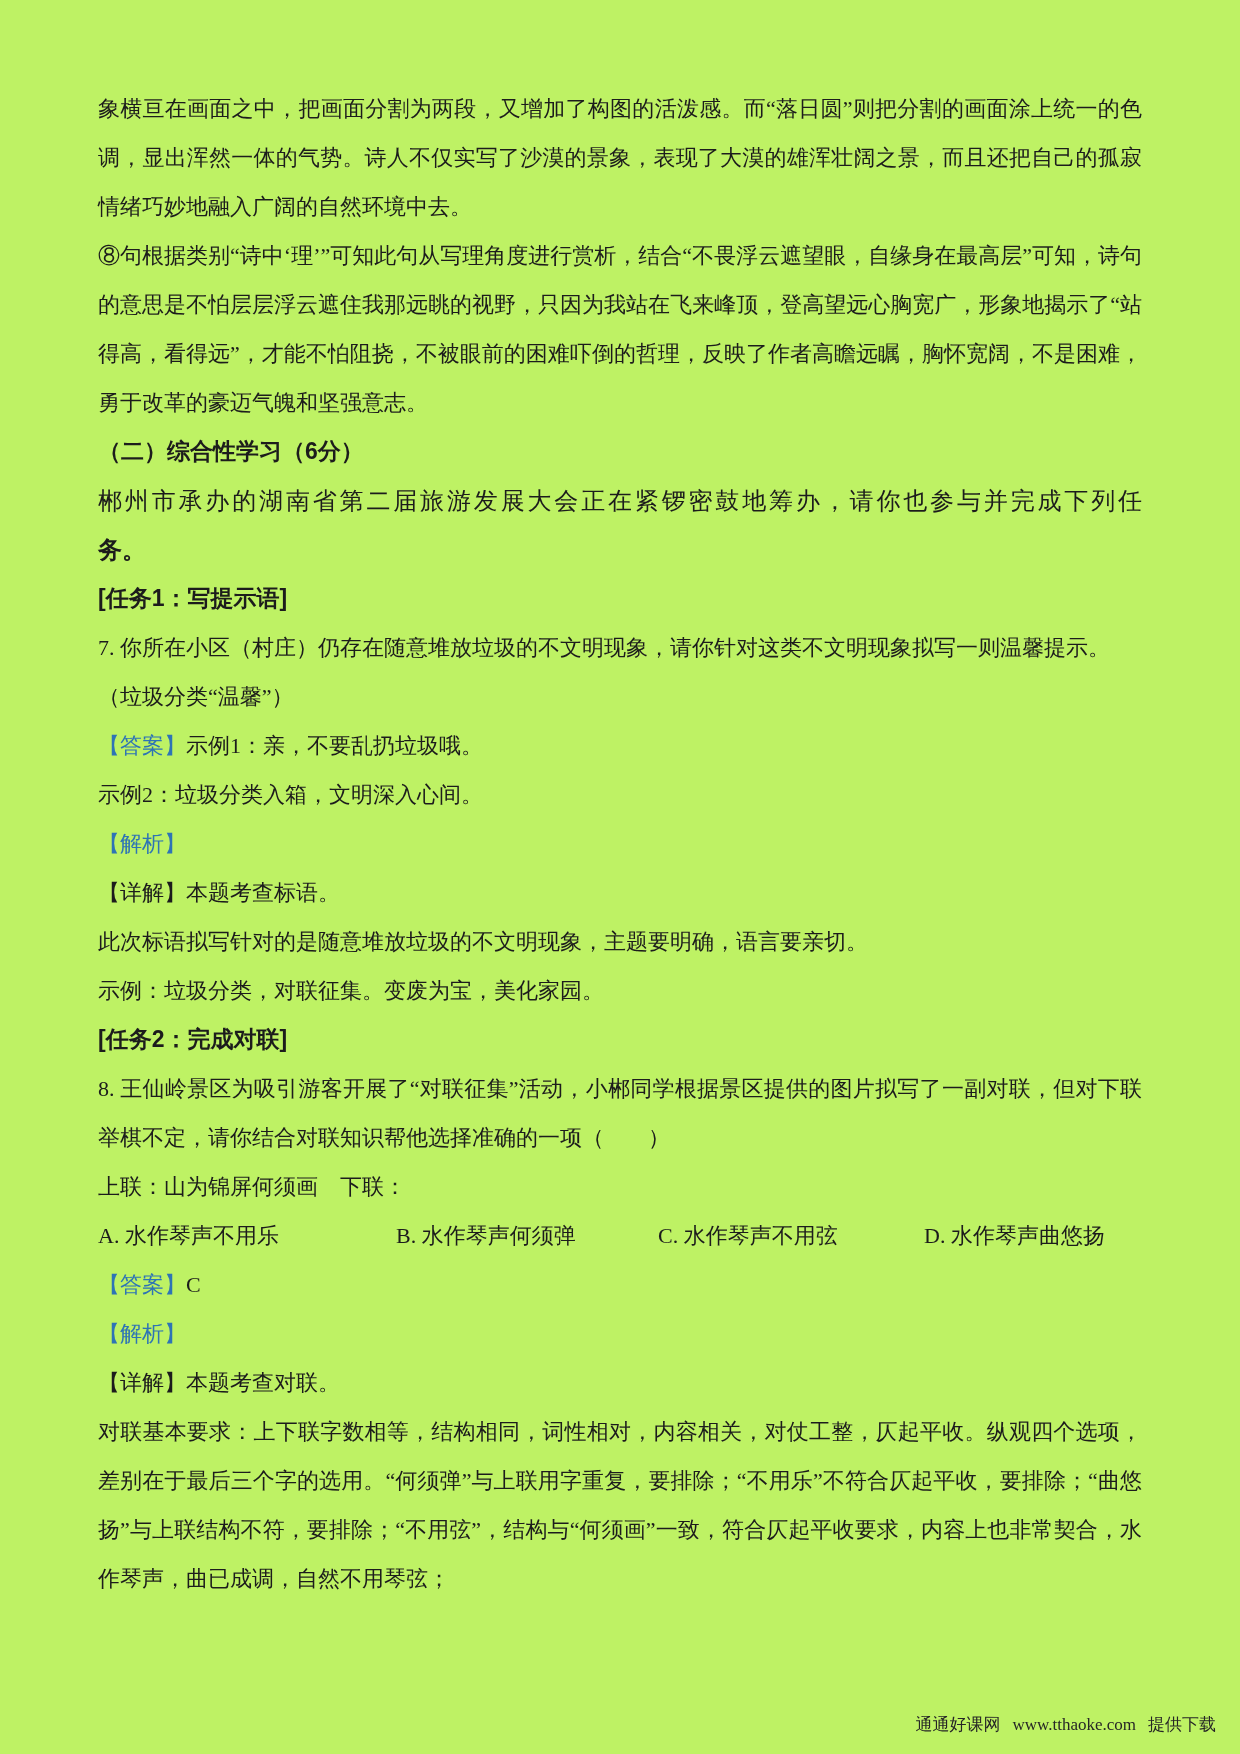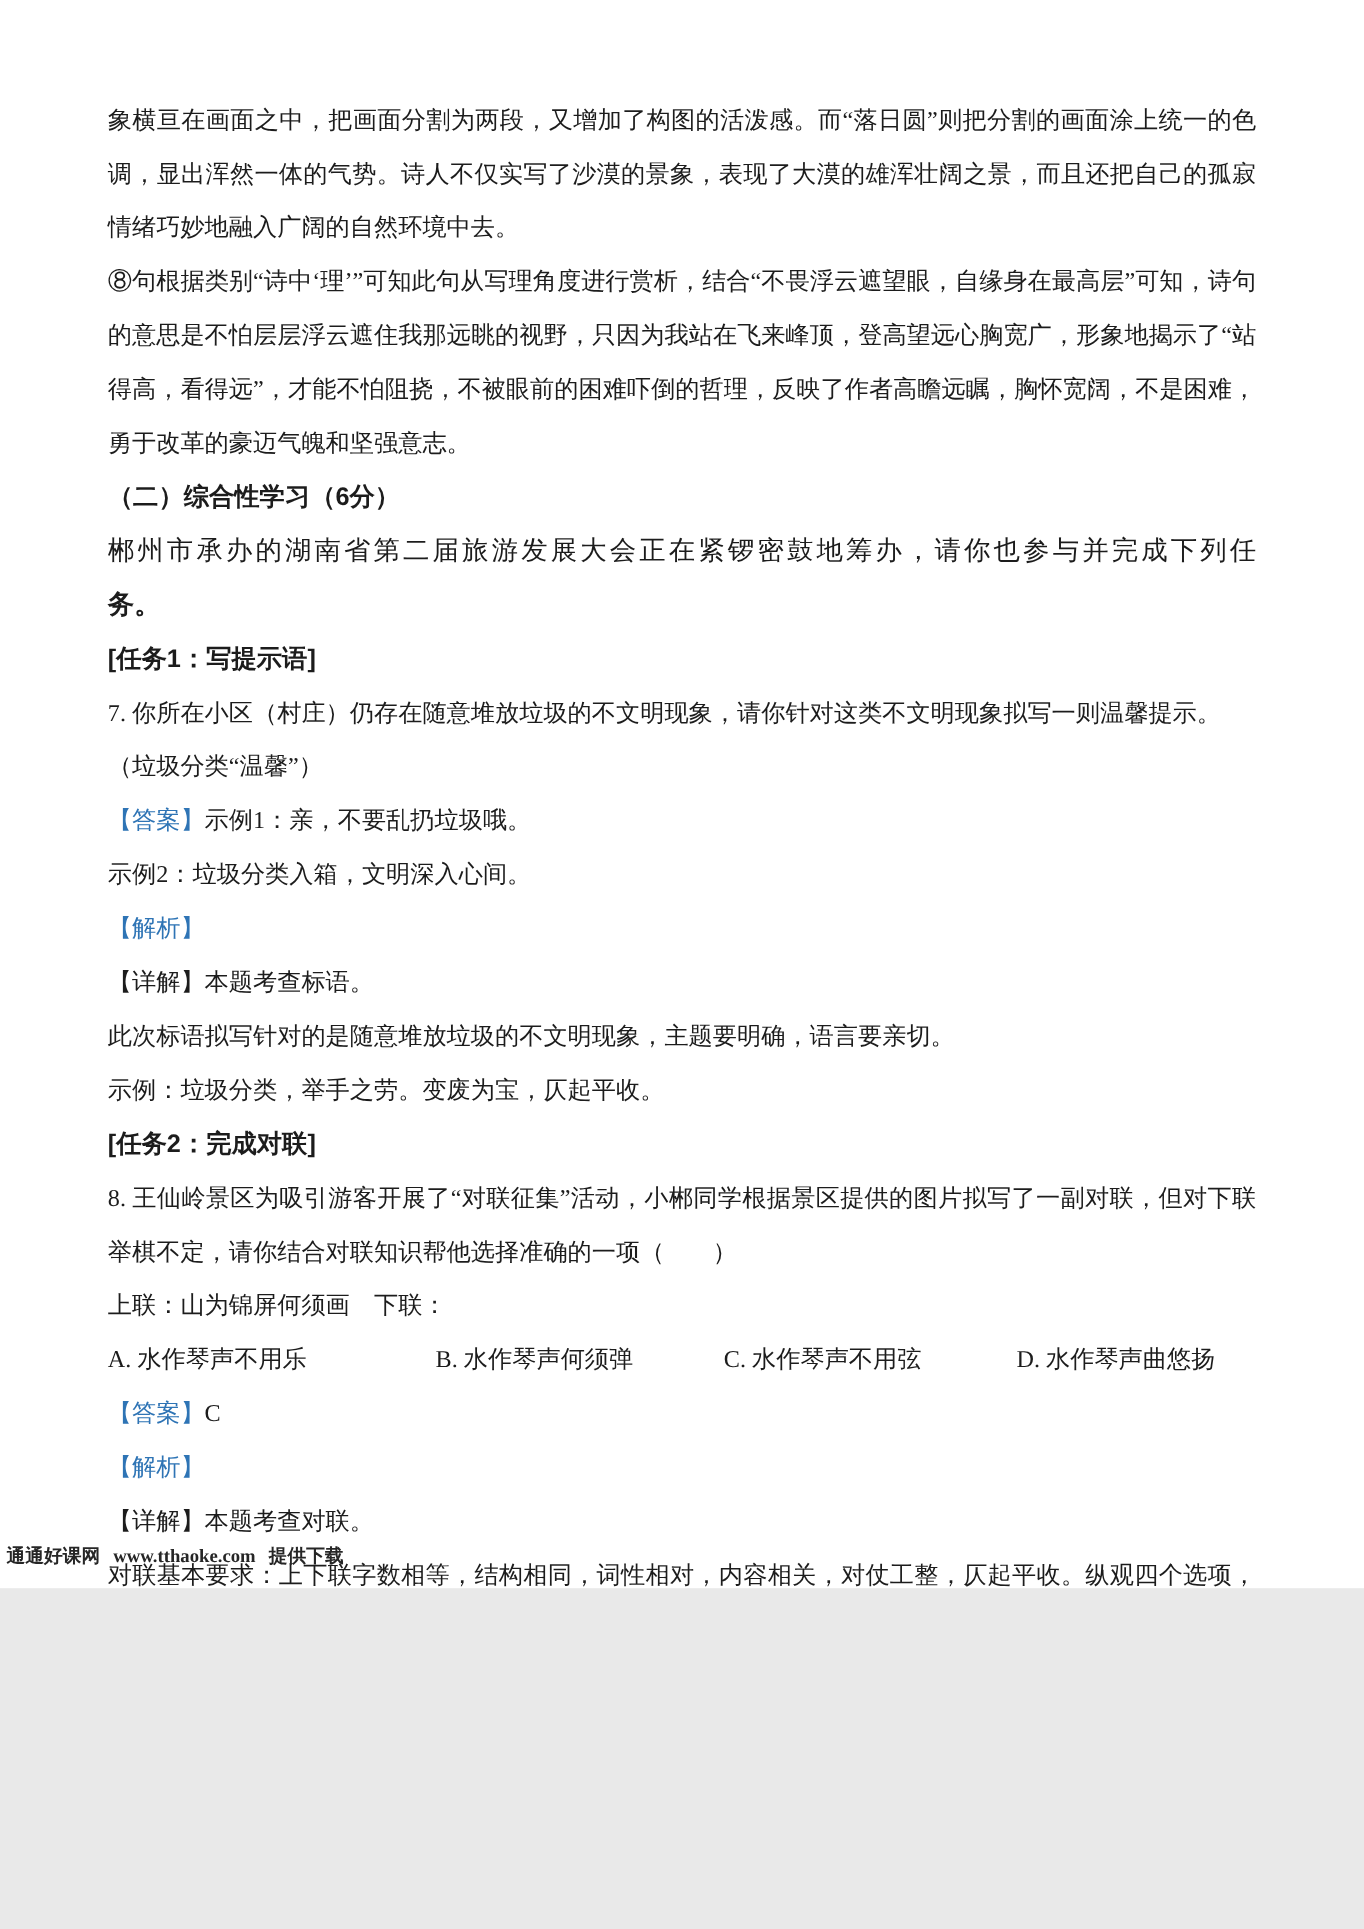--- a/index.html
+++ b/index.html
@@ -1,20 +1,20 @@
 <!DOCTYPE html>
 <html><head>
 <meta charset="utf-8">
 <style>
   html,body { margin:0; padding:0; background:#e9e9e9; }
   .page {
     position:relative;
-    width:1240px; height:1444px;
+    width:1240px; height:1754px;
     margin:0 auto;
-    background:#ffffff;
+    background:#bef264;
     color:#1c1c1c;
     font-family:"Liberation Serif","DejaVu Serif",serif;
     overflow:hidden;
   }
   .content {
     position:absolute;
     left:98px; top:84px;
     width:1044px;
   }
   .content p {
@@ -48,26 +48,25 @@
   .blue-label { color:#2E74B5; }
   .options-row {
     display:grid;
     grid-template-columns:298px 262px 266px auto;
     font-size:22px;
     line-height:49px;
   }
   .options-row span { white-space:nowrap; }
   .footer {
     position:absolute;
-    left:0; right:3px; bottom:18px;
-    text-align:left;
+    left:0; right:18px; bottom:18px;
+    text-align:right;
     font-size:17px;
     color:#262626;
     font-family:"Liberation Serif","DejaVu Serif",serif;
-    font-weight:bold;
   }
   .footer span { margin:0 6px; }
 </style>
 </head>
 <body>
 
 <div class="page">
   <div class="content">
 
     <p>象横亘在画面之中，把画面分割为两段，又增加了构图的活泼感。而“落日圆”则把分割的画面涂上统一的色调，显出浑然一体的气势。诗人不仅实写了沙漠的景象，表现了大漠的雄浑壮阔之景，而且还把自己的孤寂情绪巧妙地融入广阔的自然环境中去。</p>
@@ -92,21 +91,21 @@
 
     <p>
       <span class="blue-label">【解析】</span>
     </p>
 
     <p>
       <span>【详解】</span><span>本题考查标语。</span>
     </p>
 
     <p>此次标语拟写针对的是随意堆放垃圾的不文明现象，主题要明确，语言要亲切。</p>
-    <p>示例：垃圾分类，举手之劳。变废为宝，仄起平收。</p>
+    <p>示例：垃圾分类，对联征集。变废为宝，美化家园。</p>
 
     <p class="task-label">[任务2：完成对联]</p>
 
     <p>8. 王仙岭景区为吸引游客开展了“对联征集”活动，小郴同学根据景区提供的图片拟写了一副对联，但对下联举棋不定，请你结合对联知识帮他选择准确的一项（　　）</p>
 
     <p>上联：山为锦屏何须画　下联：</p>
 
     <div class="options-row">
       <span>A. 水作琴声不用乐</span>
       <span>B. 水作琴声何须弹</span>

